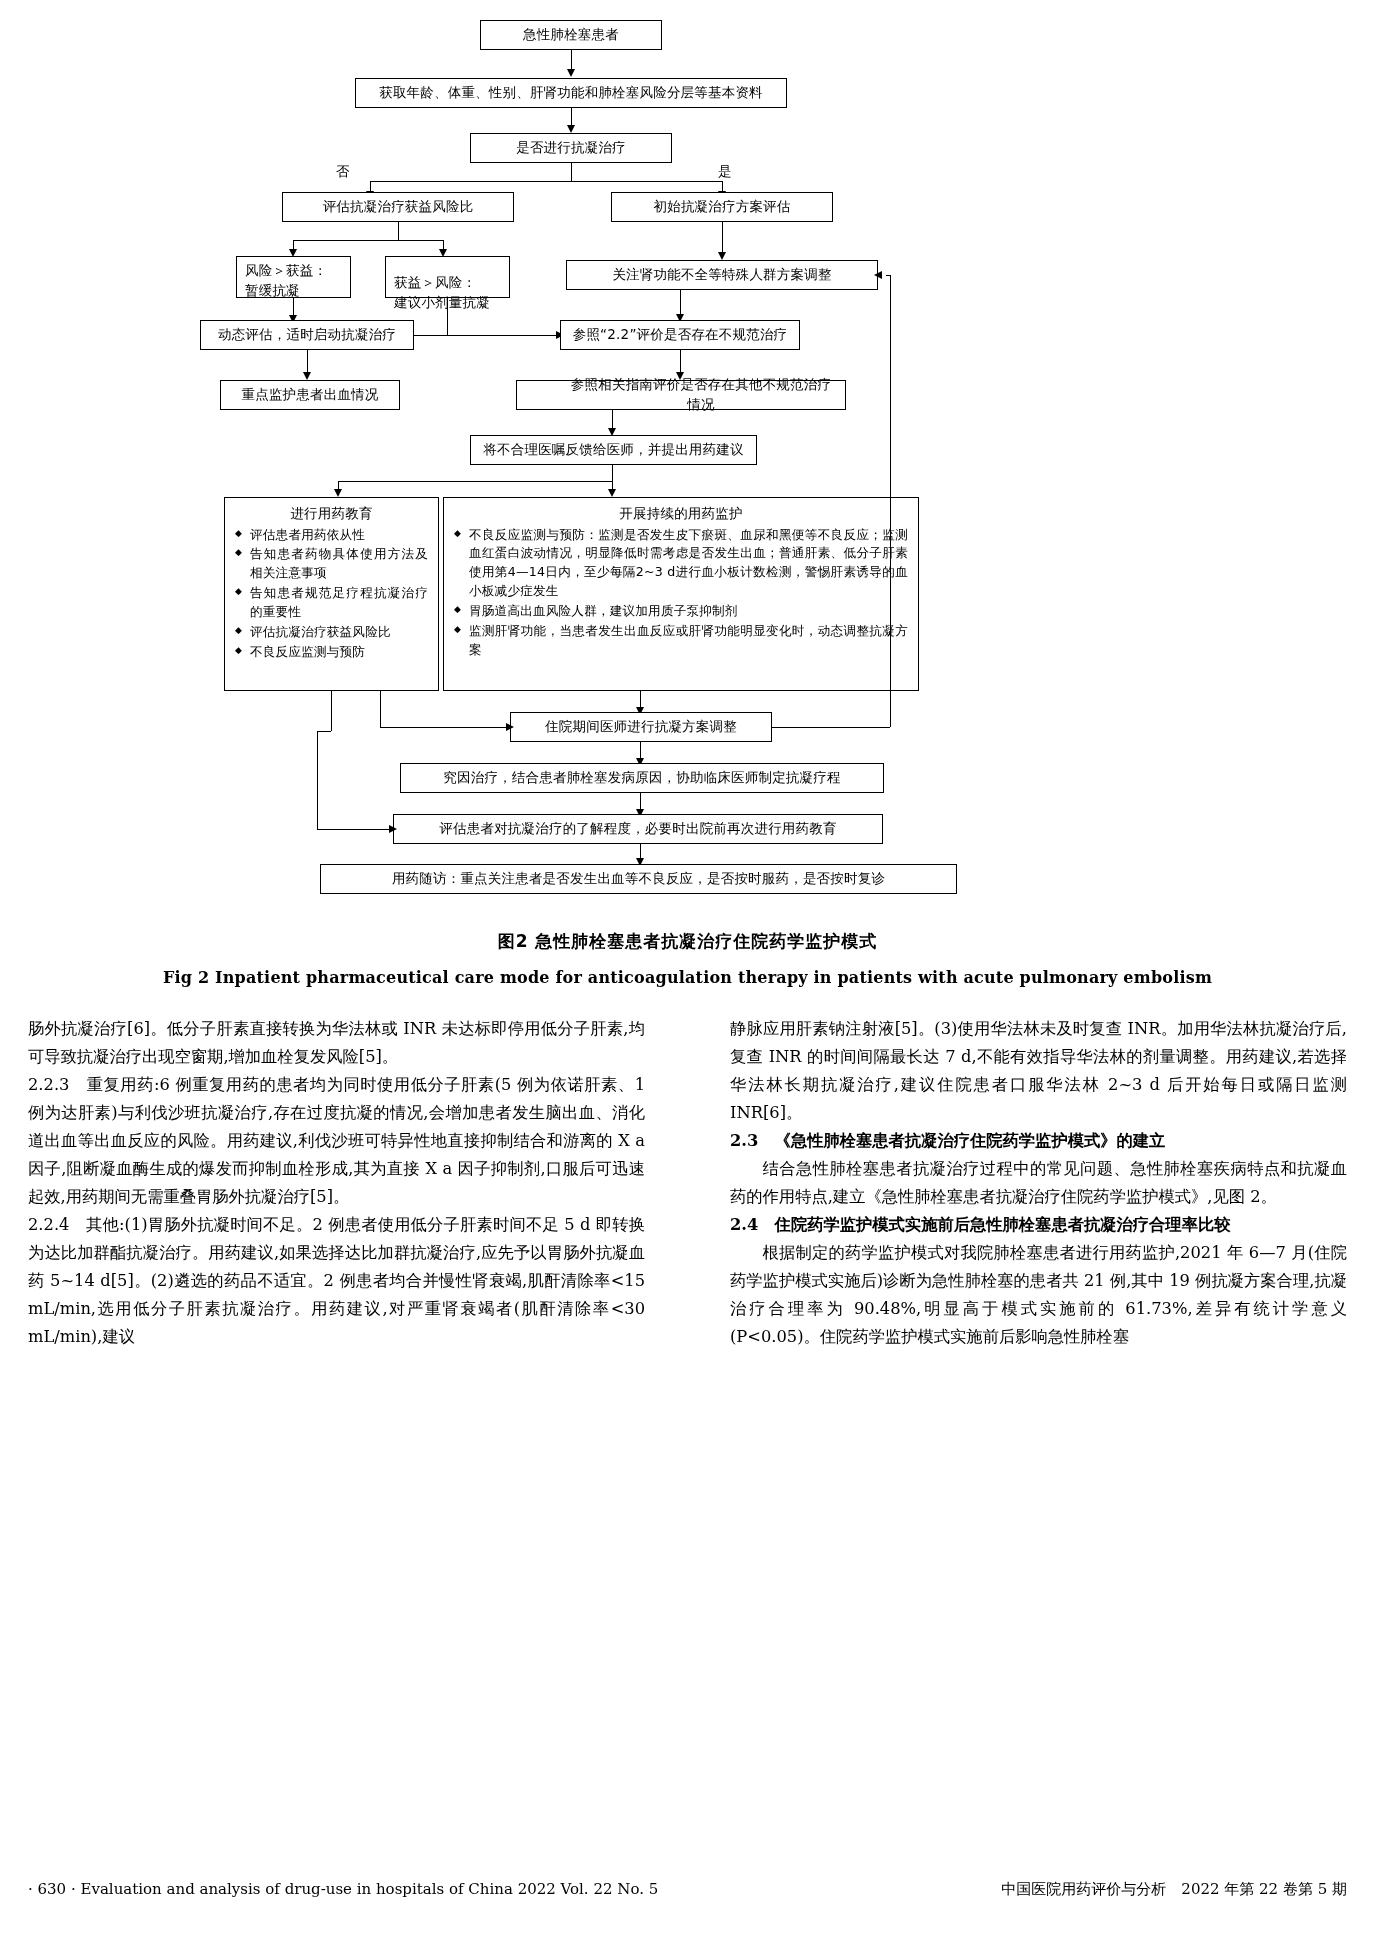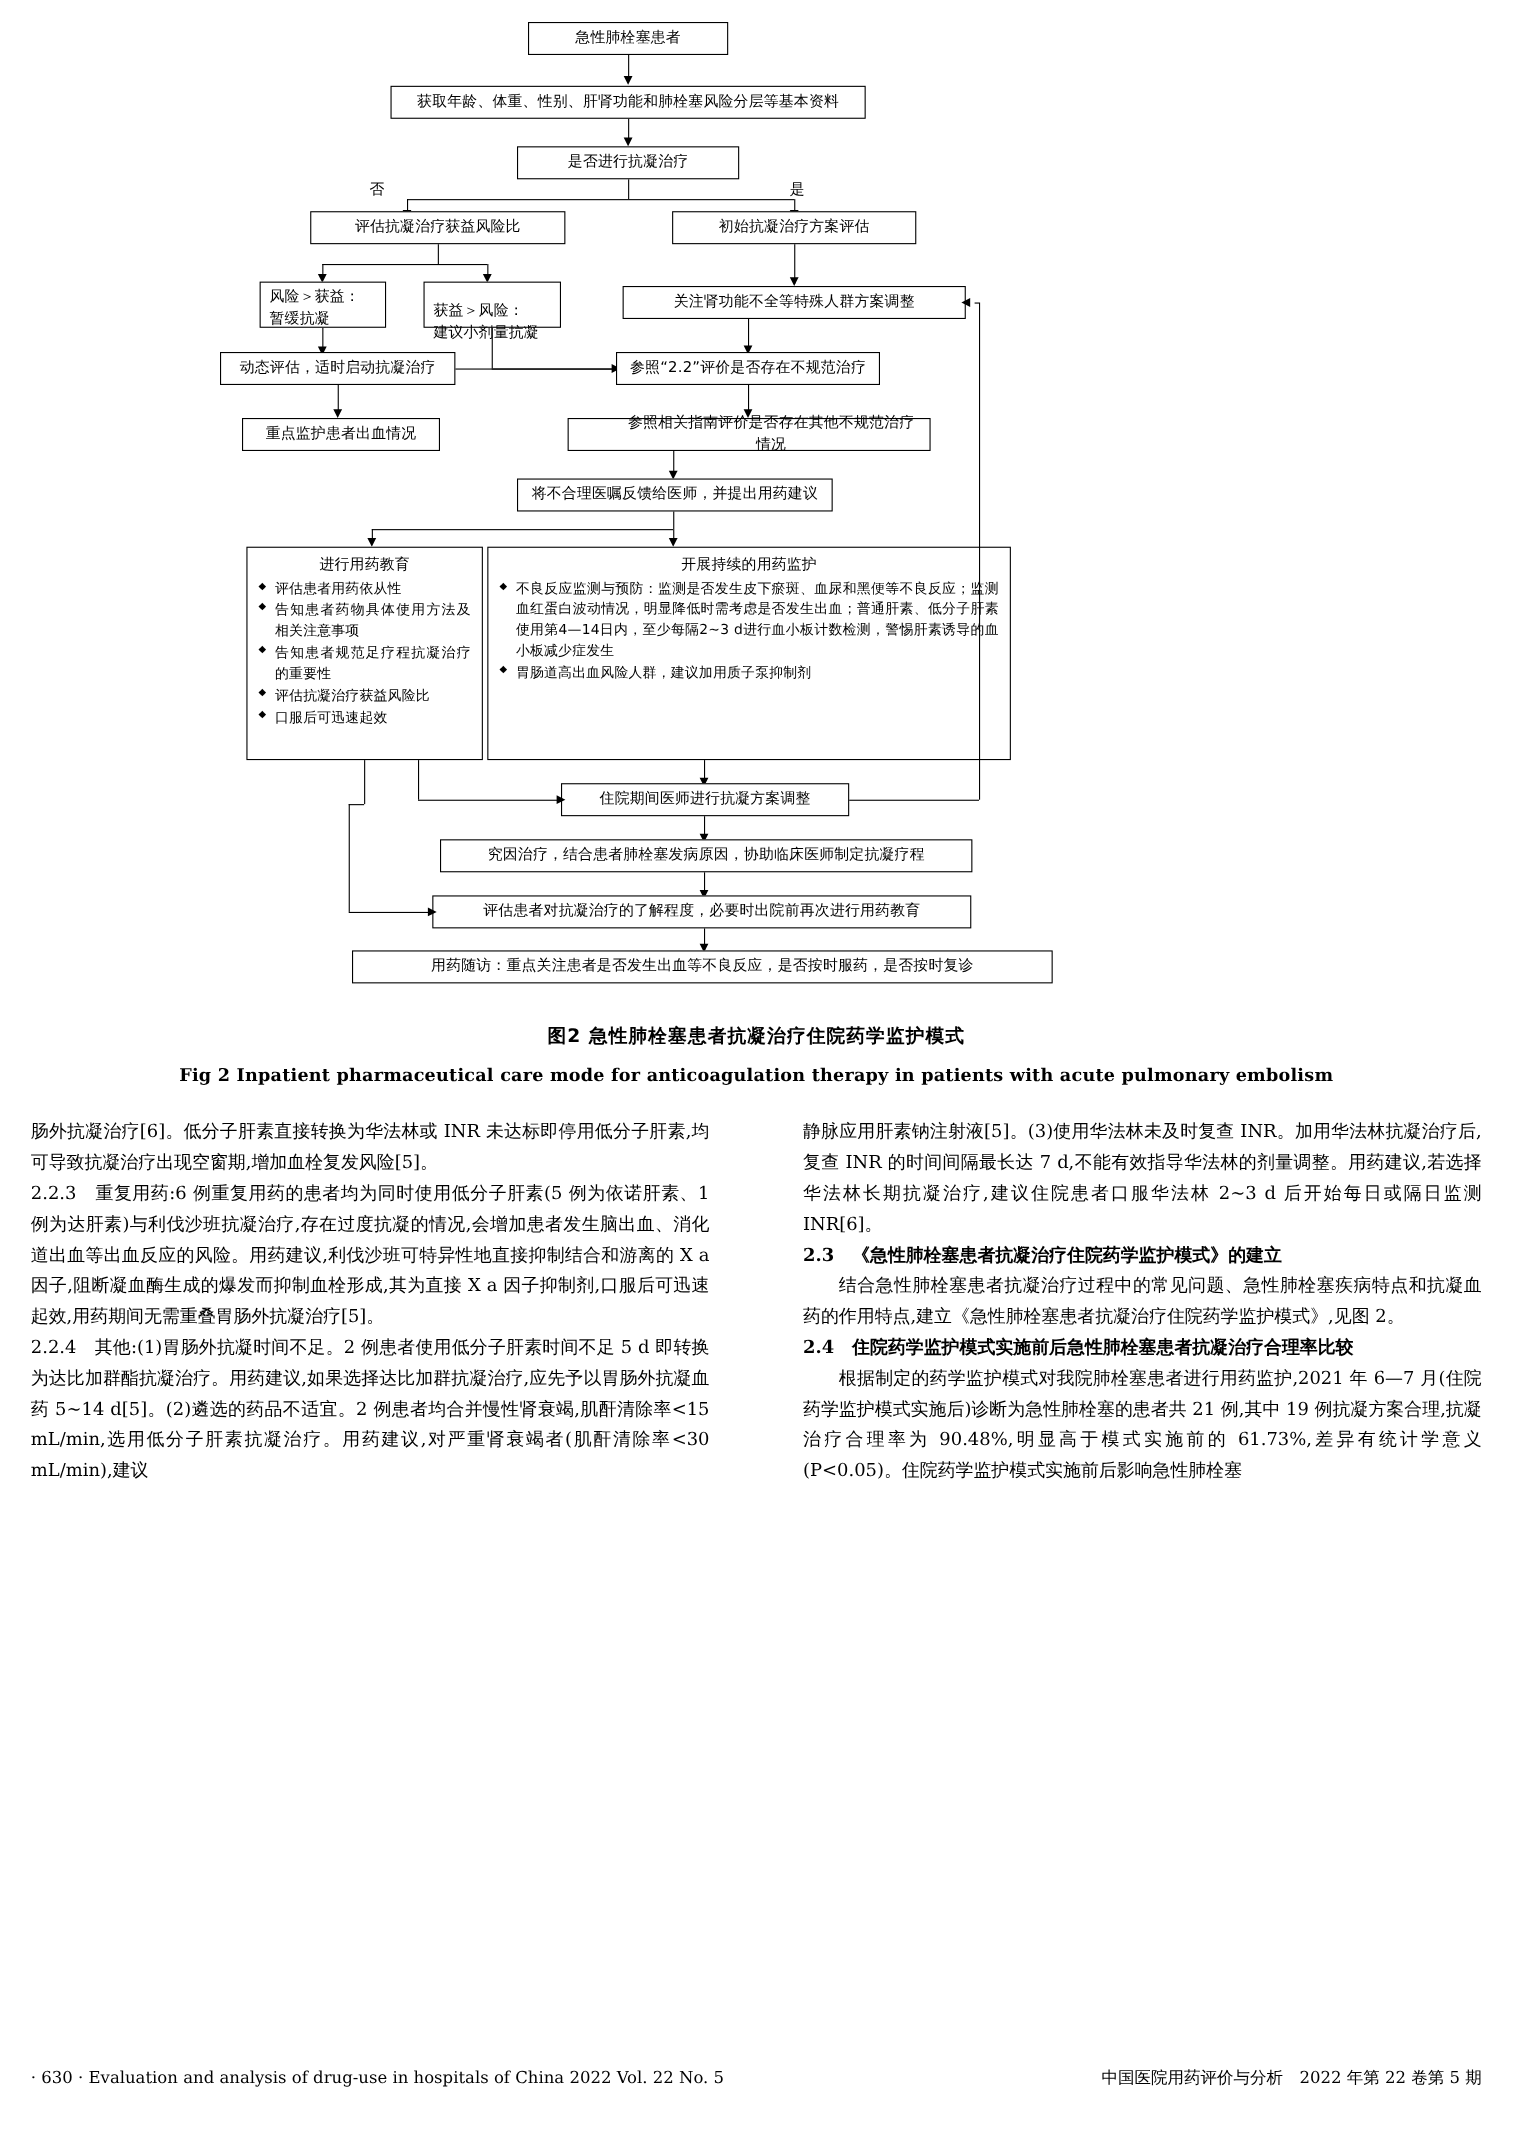--- a/index.html
+++ b/index.html
@@ -149,29 +149,30 @@
     <div class="ln v" style="left:612px;top:481px;height:12px;"></div>
     <div class="arrow ar-d" style="left:608px;top:489px;"></div>
 
     <div class="node left" style="left:224px;top:497px;width:215px;height:194px;padding:6px 10px;">
       <div class="ttl">进行用药教育</div>
       <div class="bullets">
         <div>评估患者用药依从性</div>
         <div>告知患者药物具体使用方法及相关注意事项</div>
         <div>告知患者规范足疗程抗凝治疗的重要性</div>
         <div>评估抗凝治疗获益风险比</div>
-        <div>口服后可迅速起效</div>
+        <div>不良反应监测与预防</div>
       </div>
     </div>
 
     <div class="node left" style="left:443px;top:497px;width:476px;height:194px;padding:6px 10px;">
       <div class="ttl">开展持续的用药监护</div>
       <div class="bullets">
         <div>不良反应监测与预防：监测是否发生皮下瘀斑、血尿和黑便等不良反应；监测血红蛋白波动情况，明显降低时需考虑是否发生出血；普通肝素、低分子肝素使用第4—14日内，至少每隔2~3 d进行血小板计数检测，警惕肝素诱导的血小板减少症发生</div>
         <div>胃肠道高出血风险人群，建议加用质子泵抑制剂</div>
+        <div>监测肝肾功能，当患者发生出血反应或肝肾功能明显变化时，动态调整抗凝方案</div>
       </div>
     </div>
 
     <div class="ln v" style="left:640px;top:691px;height:22px;"></div>
     <div class="arrow ar-d" style="left:636px;top:707px;"></div>
     <div class="node" style="left:510px;top:712px;width:262px;height:30px;">住院期间医师进行抗凝方案调整</div>
 
     <div class="ln h" style="left:772px;top:727px;width:118px;"></div>
     <div class="ln v" style="left:890px;top:275px;height:452px;"></div>
     <div class="ln h" style="left:886px;top:275px;width:4px;"></div>

